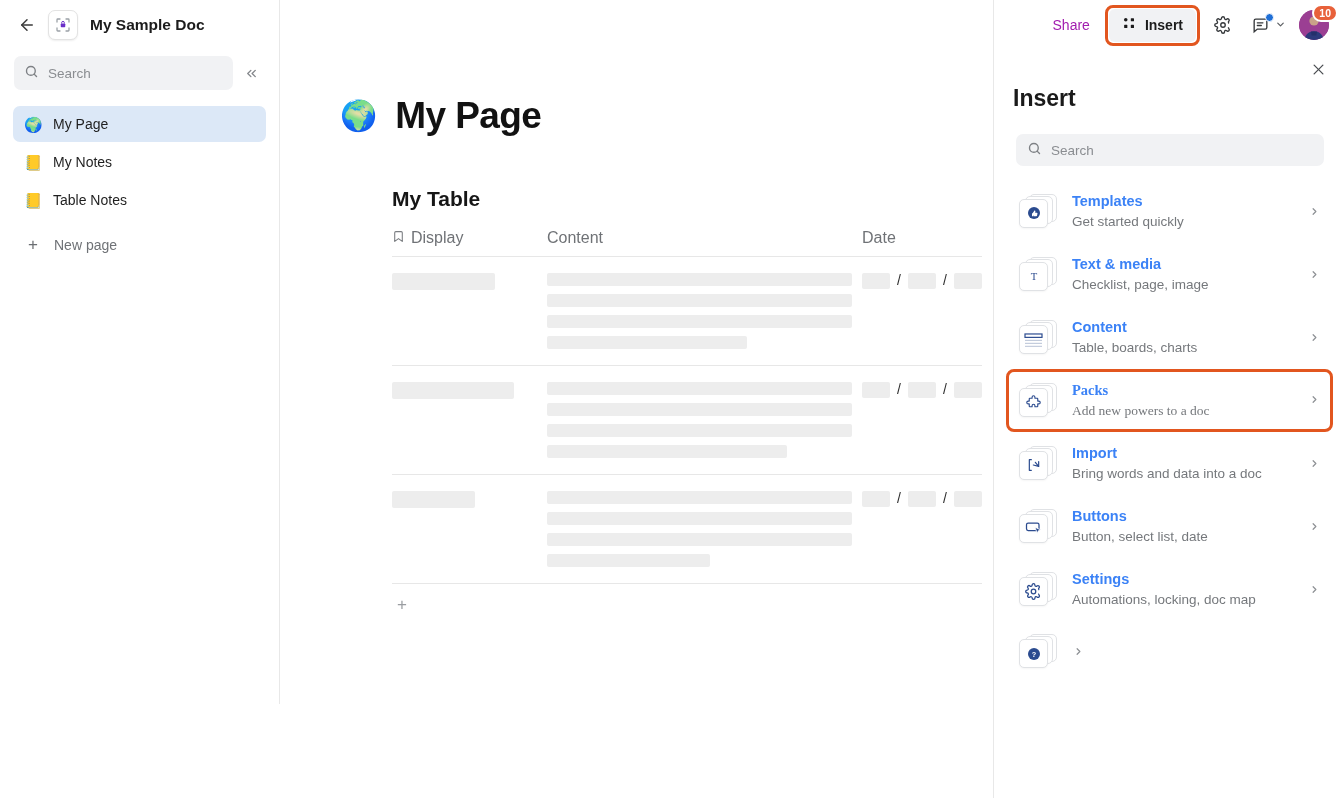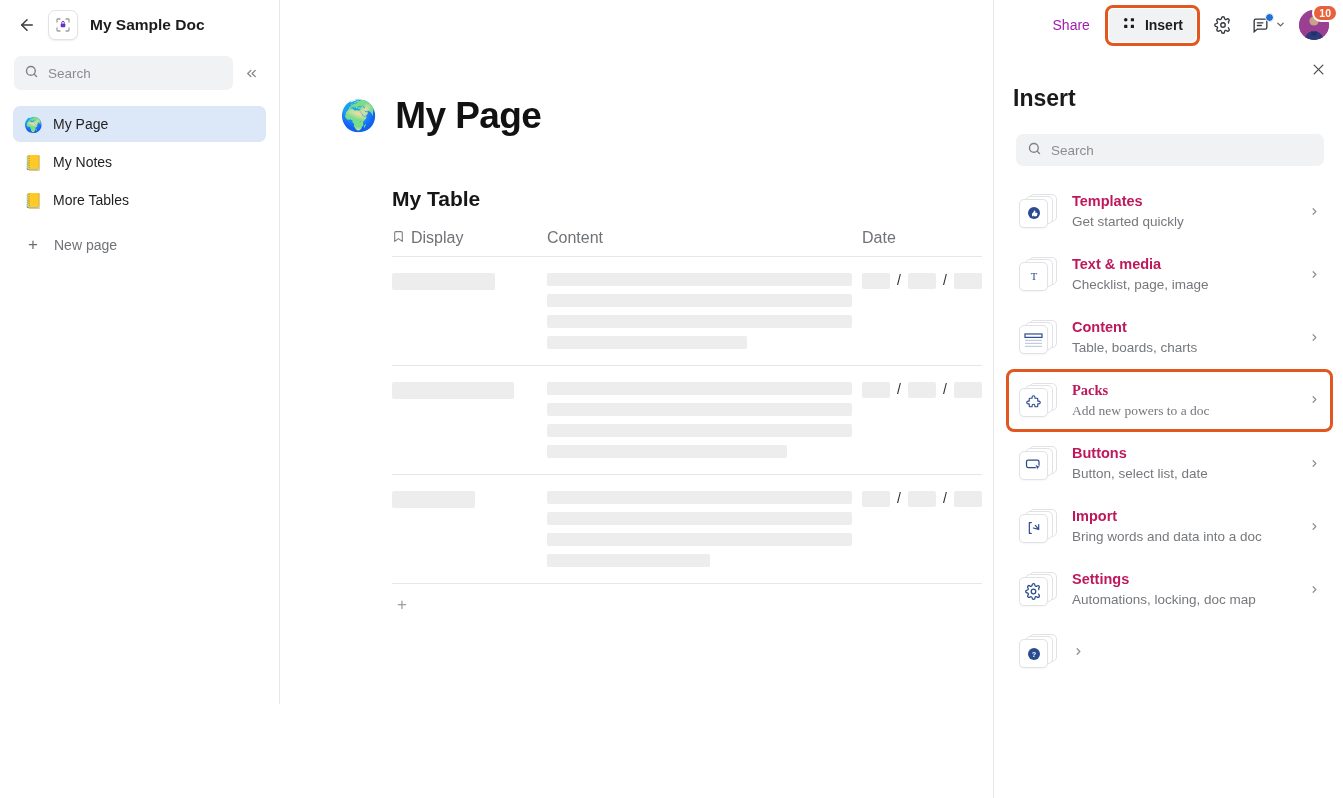--- a/index.html
+++ b/index.html
@@ -153,21 +153,21 @@
 
   .ins-list { margin-top: 14px; padding: 0 10px 0 12px; }
   .ins-item {
     display: flex; align-items: center; gap: 14px; padding: 9px 10px 9px 9px;
     border-radius: 8px; cursor: pointer; border: 3px solid transparent;
     position: relative;
   }
   .ins-item.highlight { border-color: #e2561f; font-family: Liberation Serif, serif; }
   .ins-ico-wrap { width: 40px; height: 38px; flex: 0 0 40px; position: relative; }
   .ins-texts { flex: 1 1 auto; min-width: 0; }
-  .ins-name { font-size: 14.5px; font-weight: 700; color: #be185d; line-height: 19px; }
+  .ins-name { font-size: 14.5px; font-weight: 700; color: #3b82f6; line-height: 19px; }
   .ins-desc { font-size: 13.5px; color: #75787c; line-height: 19px; margin-top: 1px; }
   .ins-chev { color: #8d9094; font-size: 14px; flex: 0 0 12px; text-align: right; }
 
   
   .card-stack { position: relative; width: 40px; height: 38px; }
   .card-stack .c {
     position: absolute; background: #fff; border: 1px solid #e0e2e5; border-radius: 5px;
   }
   .card-stack .c3 { width: 28px; height: 28px; left: 11px; top: 1px; }
   .card-stack .c2 { width: 28px; height: 28px; left: 7px; top: 3px; }
@@ -226,21 +226,21 @@
       <div class="sb-item active">
         <span class="sb-emoji">🌍</span>
         <span class="sb-label">My Page</span>
       </div>
       <div class="sb-item">
         <span class="sb-emoji">📒</span>
         <span class="sb-label">My Notes</span>
       </div>
       <div class="sb-item">
         <span class="sb-emoji">📒</span>
-        <span class="sb-label">More Tables</span>
+        <span class="sb-label">Table Notes</span>
       </div>
 
       <div class="sb-new">
         <span class="plus">+</span>
         <span class="lbl">New page</span>
       </div>
     </div>
   </aside>
 
   <main class="main">
@@ -507,44 +507,20 @@
             </svg>
         </div>
       </div>
 
       <div class="ins-item">
         <div class="ins-ico-wrap">
           <div class="card-stack">
             <div class="c c3"></div>
               <div class="c c2"></div>
             <div class="c c1">
-              <svg width="20" height="16" viewBox="0 0 24 18" fill="none">
-                <rect x="3" y="3" width="15" height="9" rx="2" stroke="#2b4b8f" stroke-width="1.5"></rect>
-                <path d="M13 8l7 3.2-2.8 1.1L16 15.4z" fill="#2b4b8f" stroke="#fff" stroke-width="1"></path>
-              </svg>
-            </div>
-          </div>
-        </div>
-        <div class="ins-texts">
-          <div class="ins-name">Buttons</div>
-          <div class="ins-desc">Button, select list, date</div>
-        </div>
-        <div class="ins-chev">
-          <svg width="11" height="11" viewBox="0 0 24 24" fill="none" stroke="currentColor" stroke-width="2.6" stroke-linecap="round" stroke-linejoin="round">
-              <polyline points="9 6 15 12 9 18"></polyline>
-            </svg>
-        </div>
-      </div>
-
-      <div class="ins-item">
-        <div class="ins-ico-wrap">
-          <div class="card-stack">
-            <div class="c c3"></div>
-              <div class="c c2"></div>
-            <div class="c c1">
               <svg width="16" height="16" viewBox="0 0 24 24" fill="none" stroke="#2b4b8f" stroke-width="1.8" stroke-linecap="round" stroke-linejoin="round">
                 <path d="M8 4H5v16h3"></path>
                 <line x1="19" y1="7" x2="19" y2="14"></line>
                 <polyline points="11 12 19 14 14 8"></polyline>
               </svg>
             </div>
           </div>
         </div>
         <div class="ins-texts">
           <div class="ins-name">Import</div>
@@ -556,20 +532,44 @@
             </svg>
         </div>
       </div>
 
       <div class="ins-item">
         <div class="ins-ico-wrap">
           <div class="card-stack">
             <div class="c c3"></div>
               <div class="c c2"></div>
             <div class="c c1">
+              <svg width="20" height="16" viewBox="0 0 24 18" fill="none">
+                <rect x="3" y="3" width="15" height="9" rx="2" stroke="#2b4b8f" stroke-width="1.5"></rect>
+                <path d="M13 8l7 3.2-2.8 1.1L16 15.4z" fill="#2b4b8f" stroke="#fff" stroke-width="1"></path>
+              </svg>
+            </div>
+          </div>
+        </div>
+        <div class="ins-texts">
+          <div class="ins-name">Buttons</div>
+          <div class="ins-desc">Button, select list, date</div>
+        </div>
+        <div class="ins-chev">
+          <svg width="11" height="11" viewBox="0 0 24 24" fill="none" stroke="currentColor" stroke-width="2.6" stroke-linecap="round" stroke-linejoin="round">
+              <polyline points="9 6 15 12 9 18"></polyline>
+            </svg>
+        </div>
+      </div>
+
+      <div class="ins-item">
+        <div class="ins-ico-wrap">
+          <div class="card-stack">
+            <div class="c c3"></div>
+              <div class="c c2"></div>
+            <div class="c c1">
               <svg width="17" height="17" viewBox="0 0 24 24" fill="none" stroke="#2b4b8f" stroke-width="1.8">
                 <circle cx="12" cy="12" r="3.2"></circle>
                 <path d="M19.4 15a1.65 1.65 0 00.33 1.82l.06.06a2 2 0 11-2.83 2.83l-.06-.06a1.65 1.65 0 00-1.82-.33 1.65 1.65 0 00-1 1.51V21a2 2 0 11-4 0v-.09A1.65 1.65 0 009 19.4a1.65 1.65 0 00-1.82.33l-.06.06a2 2 0 11-2.83-2.83l.06-.06a1.65 1.65 0 00.33-1.82 1.65 1.65 0 00-1.51-1H3a2 2 0 110-4h.09A1.65 1.65 0 004.6 9a1.65 1.65 0 00-.33-1.82l-.06-.06a2 2 0 112.83-2.83l.06.06A1.65 1.65 0 009 4.6a1.65 1.65 0 001-1.51V3a2 2 0 114 0v.09a1.65 1.65 0 001 1.51 1.65 1.65 0 001.82-.33l.06-.06a2 2 0 112.83 2.83l-.06.06A1.65 1.65 0 0019.4 9c.14.33.37.6.66.79"></path>
               </svg>
             </div>
           </div>
         </div>
         <div class="ins-texts">
           <div class="ins-name">Settings</div>
           <div class="ins-desc">Automations, locking, doc map</div>

